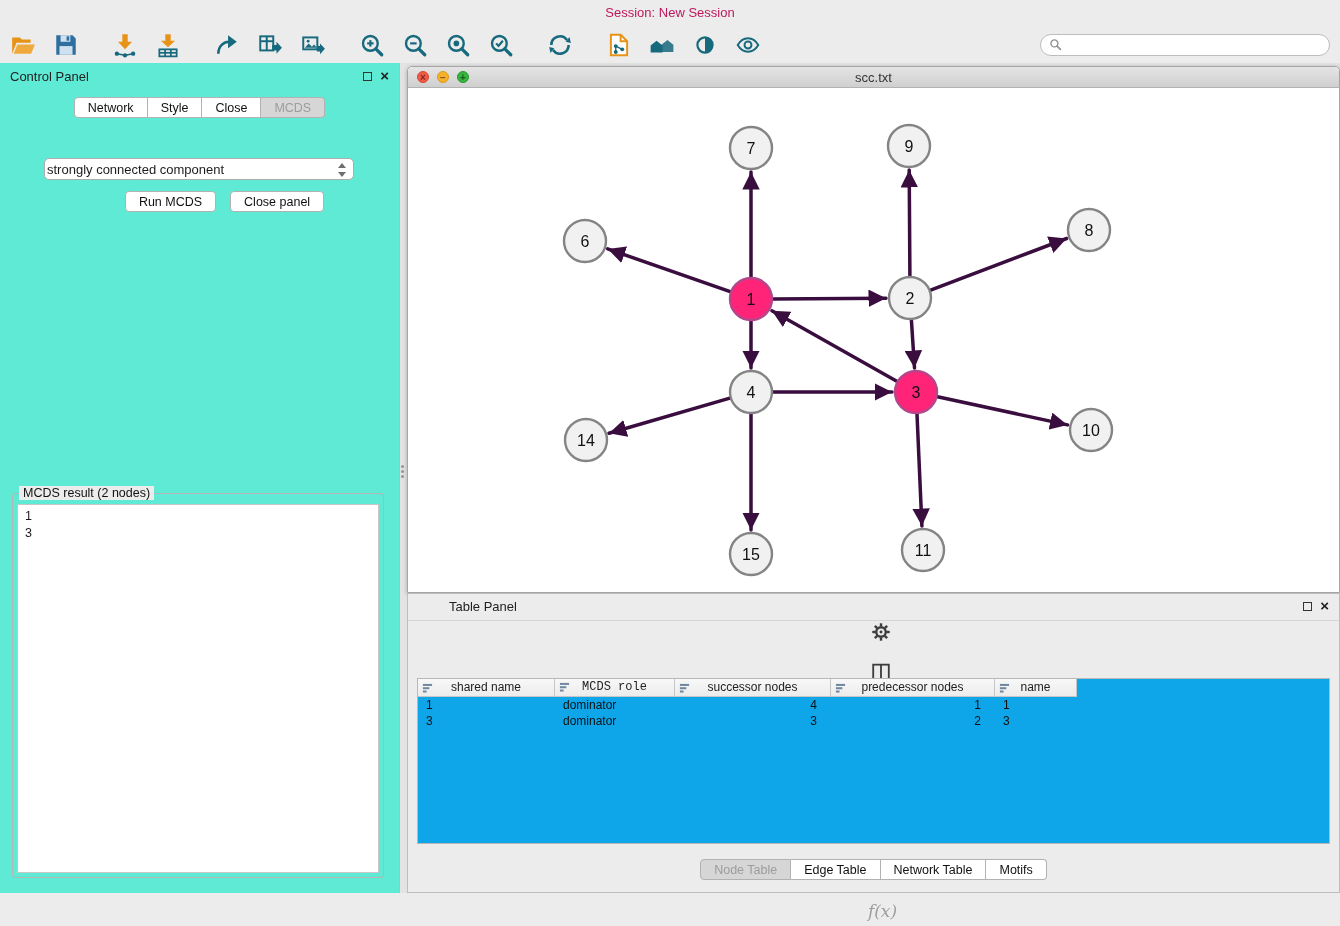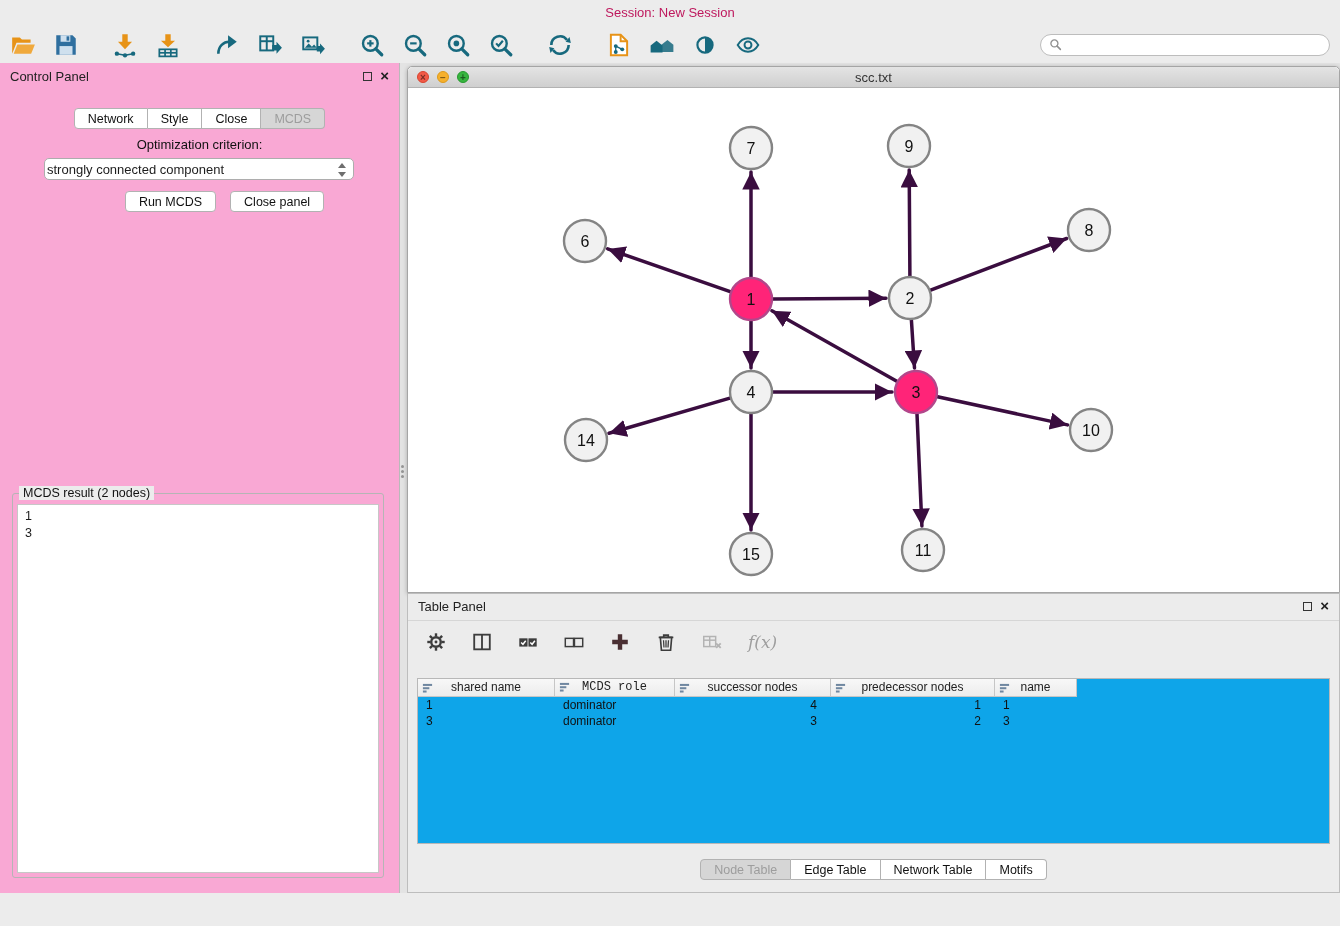--- a/index.html
+++ b/index.html
@@ -16,30 +16,30 @@
                   align-items:center; padding-left:8px; gap:13px; border-bottom:1px solid #c3c3c3; }
   .tb-ico { width:30px; height:30px; display:flex; align-items:center; justify-content:center; cursor:default; }
   .tb-ico svg { width:26px; height:26px; }
   .grp { margin-left:16px; }
   .searchbox { margin-left:auto; margin-right:10px; width:290px; height:22px; background:#fff;
                border:1px solid #bdbdbd; border-radius:11px; display:flex; align-items:center; padding:0 8px; }
   .searchbox svg { width:13px; height:13px; margin-right:5px; flex:none; }
   .searchbox input { border:none; outline:none; flex:1; font-size:12px; background:transparent; font-family:inherit; }
 
   
-  .control-panel { position:absolute; left:0; top:63px; width:400px; bottom:33px; background:#f9a8d4;
+  .control-panel { position:absolute; left:0; top:63px; width:400px; bottom:33px; background:#5eead4;
                    border-right:1px solid #b9b9b9; }
   .panel-head { height:26px; display:flex; align-items:center; padding:0 10px; }
   .panel-head .ph-title { font-size:13px; color:#222; }
   .ph-btns { margin-left:auto; display:flex; align-items:center; gap:8px; }
   .float-ico { width:9px; height:9px; border:1.5px solid #333; display:inline-block; }
   .close-ico { font-size:15px; font-weight:bold; color:#222; line-height:10px; }
   .close-ico::before { content:"×"; }
 
-  .seg { display:flex; justify-content:center; margin-top:19px; }
+  .seg { display:flex; justify-content:center; margin-top:8px; }
   .seg button { height:21px; padding:0 13px; font-size:12.5px; background:#fff; border:1px solid #b2b2b2;
                 border-left:none; color:#111; font-family:inherit; cursor:default; }
   .seg button:first-child { border-left:1px solid #b2b2b2; border-radius:4px 0 0 4px; }
   .seg button:last-child { border-radius:0 4px 4px 0; }
   .seg button.active { background:#d6d6d6; color:#9d9d9d; }
 
   .opt-label { position:absolute; top:74px; left:0; right:0; text-align:center; font-size:13px; color:#111; }
   .combo { position:absolute; top:95px; left:44px; right:45px; height:22px; background:#fff;
            border:1px solid #adadad; border-radius:5px; display:flex; align-items:center; padding:0 22px 0 2px; font-size:13px; }
   .combo-arrows { position:absolute; right:5px; top:2px; width:12px; height:18px; }
@@ -80,25 +80,25 @@
   .node-label { font-family:"Liberation Sans",sans-serif; font-size:16px; fill:#111; text-anchor:middle; }
 
   
   .dots-v { position:absolute; left:1px; top:402px; width:3px; height:3px; border-radius:50%; background:#969696;
             box-shadow:0 5px 0 #969696, 0 10px 0 #969696; }
   .dots-h { position:absolute; left:459px; top:526px; width:3px; height:3px; border-radius:50%; background:#969696;
             box-shadow:5px 0 0 #969696, 10px 0 0 #969696; }
 
   
   .table-panel { position:absolute; left:7px; top:530px; width:933px; height:300px; background:#ececec;
-                 border:1px solid #bdbdbd; }
+                 border:1px solid #bdbdbd;padding-left:31px; }
   .tp-head { height:24px; display:flex; align-items:center; padding:0 10px; }
   .tp-head .ph-title { font-size:13px; color:#222; }
   .tp-toolbar { position:absolute; left:0; right:0; top:26px; height:42px; display:flex; align-items:center;
-                padding-left:14px; gap:18px; border-top:1px solid #d6d6d6; }
+                padding-left:14px; gap:18px; border-top:1px solid #d6d6d6;flex-direction:column; }
   .tp-ico { width:28px; height:28px; display:flex; align-items:center; justify-content:center; cursor:default; }
   .tp-ico svg { width:22px; height:22px; }
   .fx-label { font-family:"DejaVu Serif","Liberation Serif",serif; font-style:italic; font-size:17px; color:#9e9e9e; margin-left:4px; }
 
   .tp-table { position:absolute; left:9px; right:9px; top:84px; bottom:48px; background:#0ea5e9; border:1px solid #b8b8b8; overflow:hidden; }
   .thead { display:flex; height:18px; }
   .th { position:relative; background:linear-gradient(#f8f8f8,#ececec); border-right:1px solid #c6c6c6;
         border-bottom:1px solid #c6c6c6; font-size:12px; color:#222; text-align:center; line-height:17px; flex:none; }
   .th .sort-ico { position:absolute; left:4px; top:3px; width:11px; height:11px; }
   .trow { display:flex; height:16px; }
@@ -274,21 +274,20 @@
         <span class="float-ico"></span>
         <span class="close-ico"></span>
       </span>
     </div>
     <div class="seg" id="cp-tabs">
         <button>Network</button>
         <button>Style</button>
         <button>Close</button>
         <button class="active">MCDS</button>
       </div>
-    <div class="opt-label">Optimization criterion:</div>
     <div class="combo">
       <span>strongly connected component</span>
       <span class="combo-arrows"></span>
     </div>
     <div class="cp-buttons">
       <button class="btn">Run MCDS</button>
       <button class="btn">Close panel</button>
     </div>
     <div class="groupbox">
       <span class="groupbox-label">MCDS result (2 nodes)</span>

